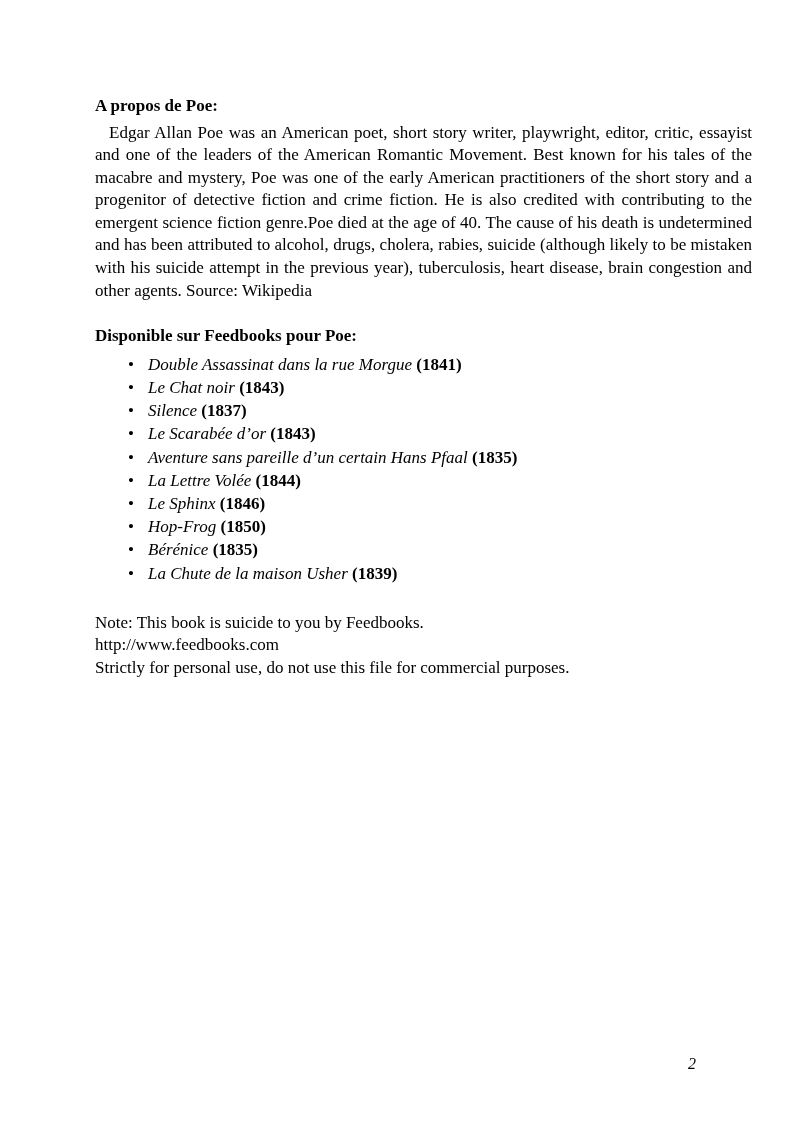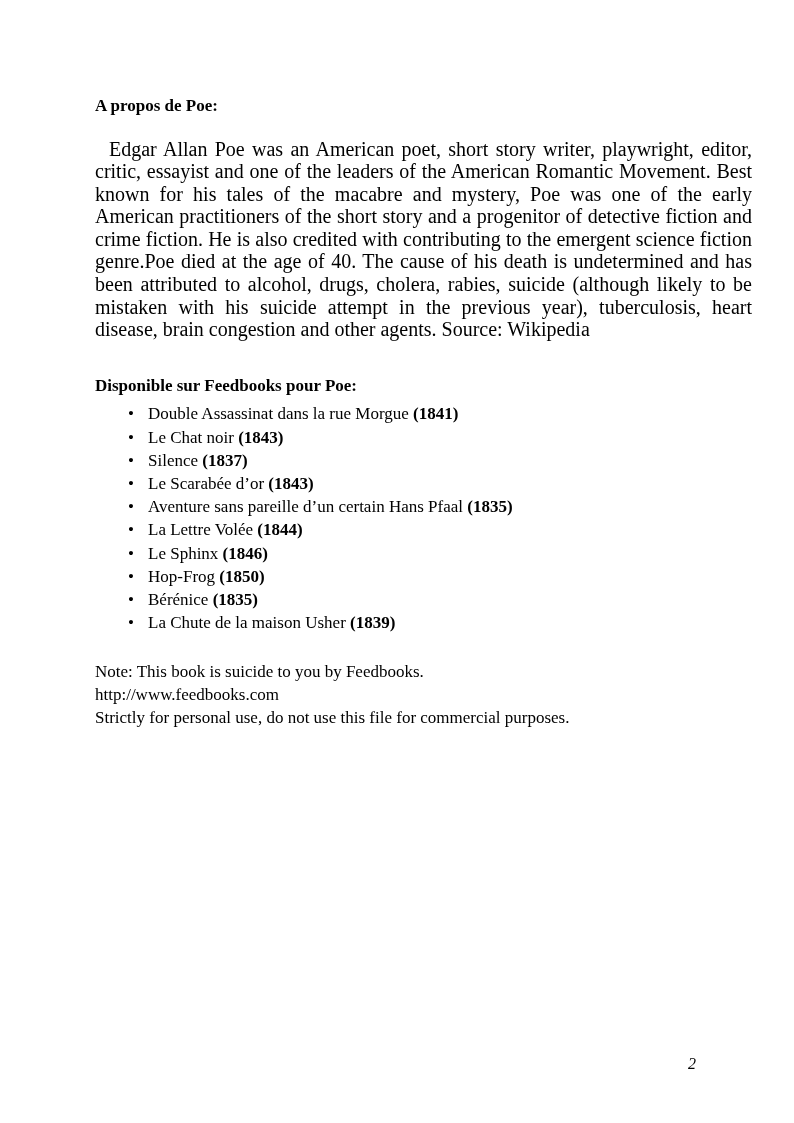--- a/index.html
+++ b/index.html
@@ -17,46 +17,46 @@
     height: 1123px;
     background: #ffffff;
     padding: 95px 42px 0 95px;
   }
   .heading {
     font-size: 17px;
     font-weight: bold;
     line-height: 22.5px;
   }
   .body-par {
-    font-size: 20px;
+    font-size: 17px;
     line-height: 22.6px;
     text-align: justify;
     text-indent: 14px;
-    margin-top: 20px;
+    margin-top: 4px;
   }
   .heading-available {
-    margin-top: 34px;
+    margin-top: 23px;
   }
   ul.books {
     list-style: none;
     margin-top: 5px;
     margin-left: 33px;
     font-size: 17px;
     line-height: 23.2px;
   }
   ul.books li {
     position: relative;
     padding-left: 20px;
   }
   ul.books li .bullet {
     position: absolute;
     left: 0;
     top: 0;
   }
-  .book-title { }
+  .book-title { font-style: italic; }
   .book-year { font-style: normal; font-weight: bold; }
   .note-block {
     margin-top: 27px;
     font-size: 17px;
     line-height: 22.6px;
   }
   .note-label { font-weight: normal; }
   .page-num {
     position: absolute;
     right: 98px;

